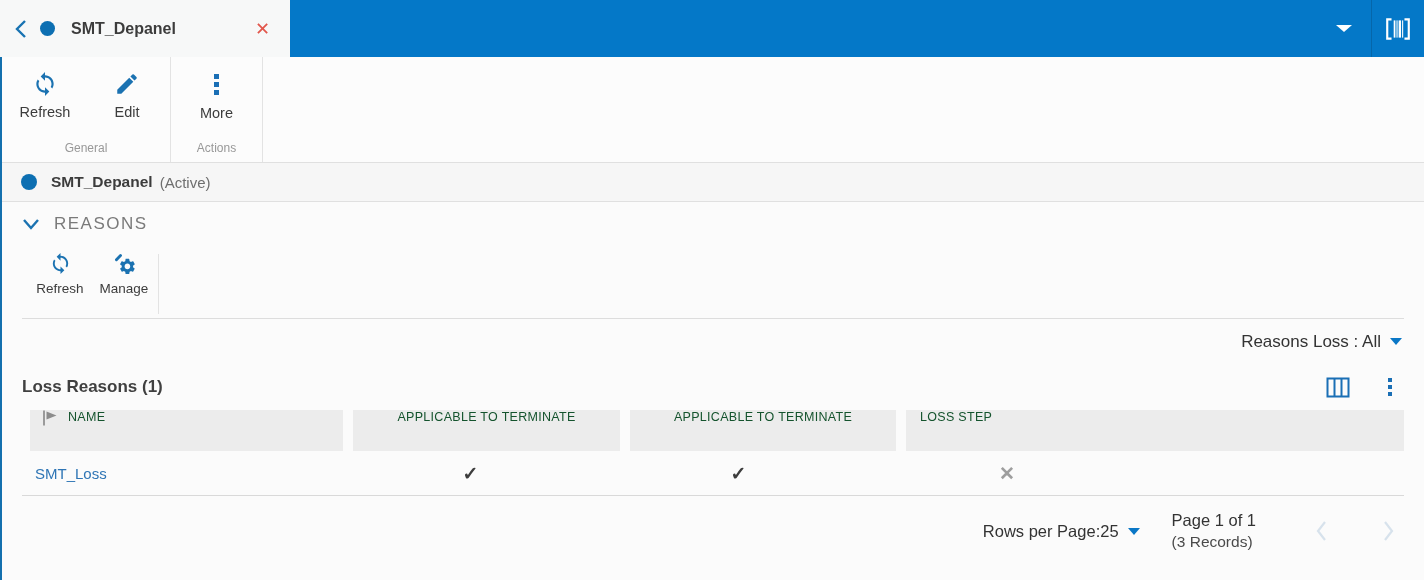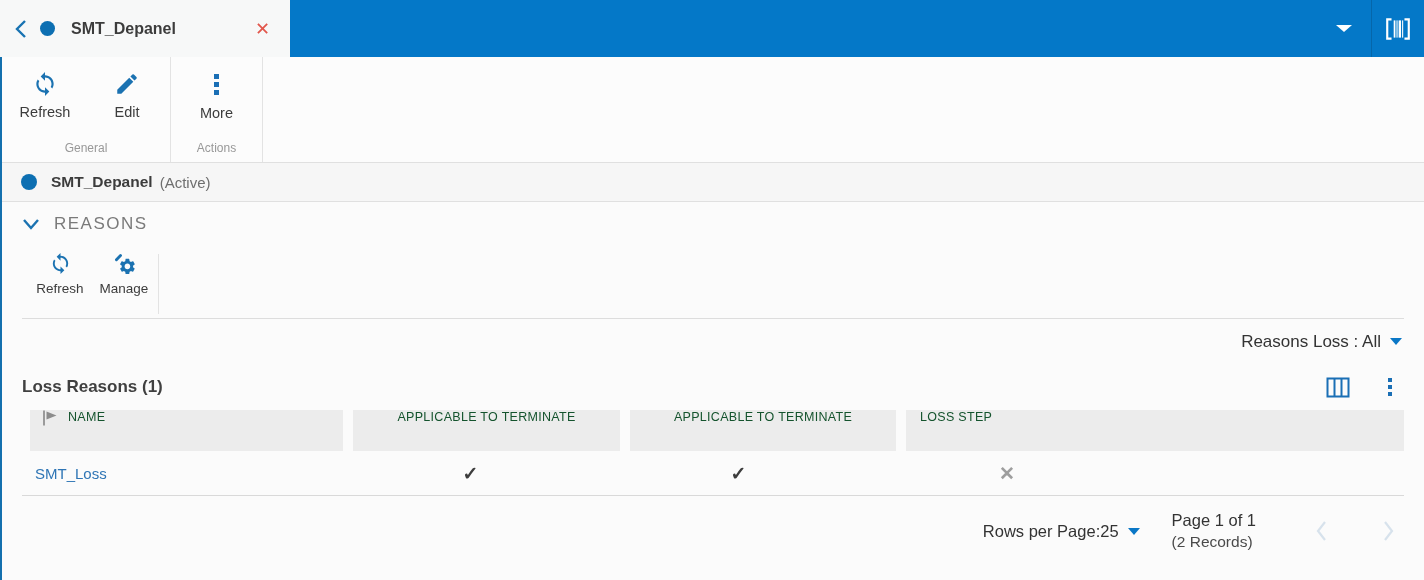--- a/index.html
+++ b/index.html
@@ -254,21 +254,21 @@
   </div>
 
   <div class="pagination">
     <span class="rows-per-page">
       <span class="txt">Rows per Page:</span>
         <span class="txt">25</span>
       <span class="caret-blue"></span>
     </span>
     <span class="page-info">
       <div class="l1">Page 1 of 1</div>
-      <div class="l2">(2 Records)</div>
+      <div class="l2">(3 Records)</div>
     </span>
     <span class="pager-chevrons">
       <svg width="15" height="22" viewBox="0 0 15 22">
         <polyline points="11,2 4,11 11,20" fill="none" stroke="#d7e2ec" stroke-width="2.2"></polyline>
       </svg>
       <svg width="15" height="22" viewBox="0 0 15 22">
         <polyline points="4,2 11,11 4,20" fill="none" stroke="#d7e2ec" stroke-width="2.2"></polyline>
       </svg>
     </span>
   </div>

